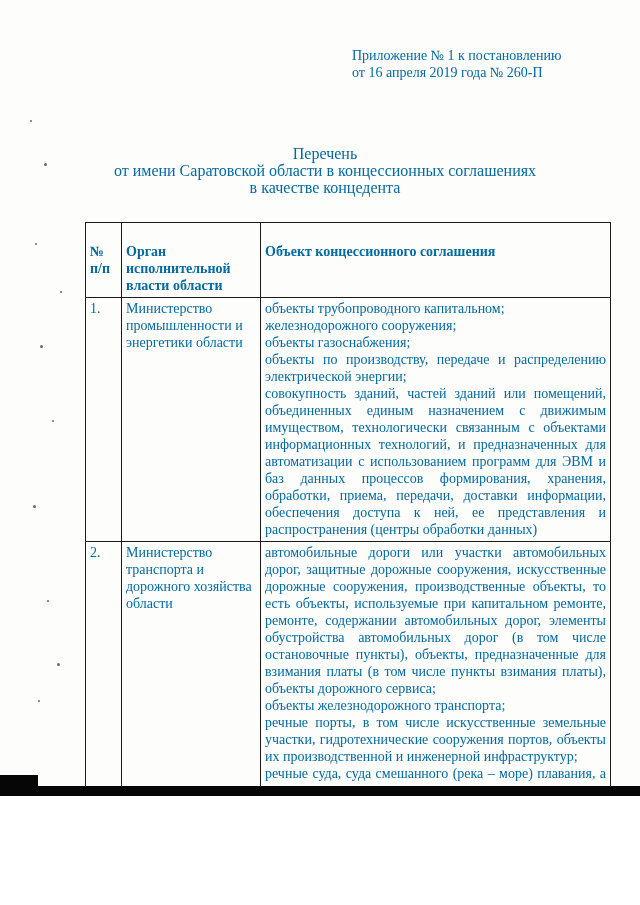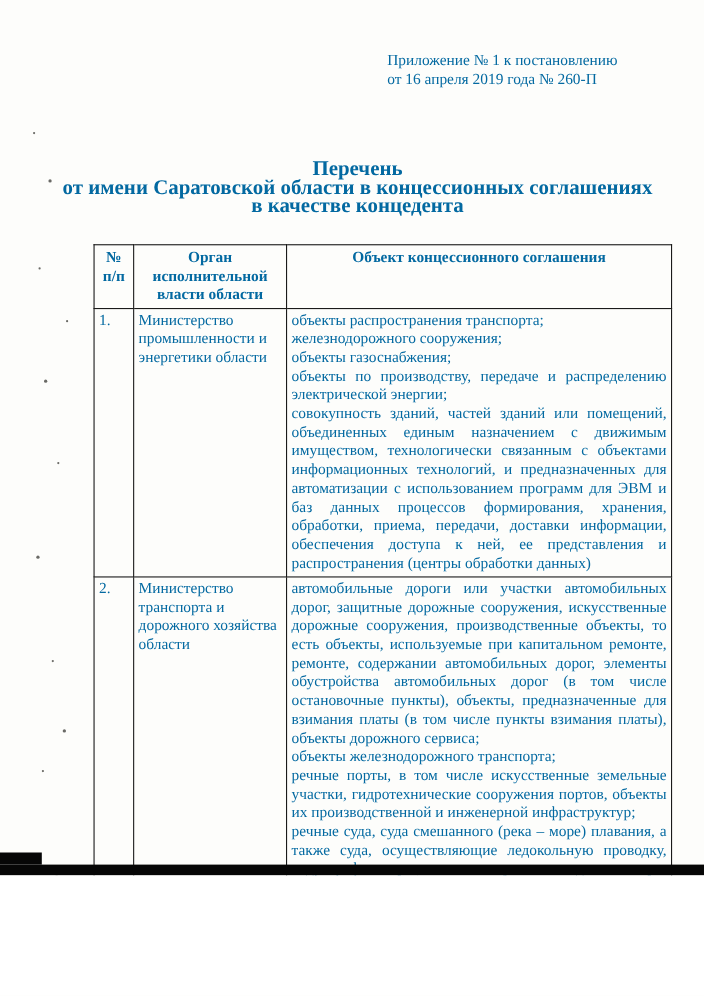--- a/index.html
+++ b/index.html
@@ -25,22 +25,22 @@
     text-align: left;
   }
 
   
   .title-block {
     position: absolute;
     top: 145px;
     left: 55px;
     width: 540px;
     text-align: center;
-    font-weight: bold;
-    font-size: 19px;
+    font-weight: normal;
+    font-size: 16px;
     line-height: 17px;
   }
 
   
   .doc-table {
     position: absolute;
     top: 222px;
     left: 85px;
     width: 525px;
     border-collapse: collapse;
@@ -48,22 +48,22 @@
     font-size: 14px;
     line-height: 17px;
   }
   .doc-table th, .doc-table td {
     border: 1.5px solid #1a1a1a;
     vertical-align: top;
     padding: 2px 4px 3px 4px;
   }
   .doc-table th {
     font-weight: bold;
-    text-align: center;
-    padding-top: 3px;
+    text-align: left;
+    padding-top: 20px;
   }
   .doc-table tr:last-child td { border-bottom: none; }
   .num-cell { text-align: left; padding-left: 6px; }
   .organ-cell { text-align: left; padding-left: 6px; padding-right: 4px; }
   .obj-cell { text-align: justify; padding-left: 6px; padding-right: 5px; }
   .obj-cell .para { text-align: justify; }
 
   
   .bottom-bar {
     position: absolute;
@@ -123,21 +123,21 @@
         <th>№ п/п</th>
         <th>Орган исполнительной власти области</th>
         <th>Объект концессионного соглашения</th>
       </tr>
     </thead>
     <tbody>
       <tr>
         <td class="num-cell">1.</td>
         <td class="organ-cell">Министерство промышленности и энергетики области</td>
         <td class="obj-cell">
-          <div class="para">объекты распространения транспорта;</div>
+          <div class="para">объекты трубопроводного капитальном;</div>
           <div class="para">железнодорожного сооружения;</div>
           <div class="para">объекты газоснабжения;</div>
           <div class="para">объекты по производству, передаче и распределению электрической энергии;</div>
           <div class="para">совокупность зданий, частей зданий или помещений, объединенных единым назначением с движимым имуществом, технологически связанным с объектами информационных технологий, и предназначенных для автоматизации с использованием программ для ЭВМ и баз данных процессов формирования, хранения, обработки, приема, передачи, доставки информации, обеспечения доступа к ней, ее представления и распространения (центры обработки данных)</div>
         </td>
       </tr>
       <tr>
         <td class="num-cell">2.</td>
         <td class="organ-cell">Министерство транспорта и дорожного хозяйства области</td>
         <td class="obj-cell">

